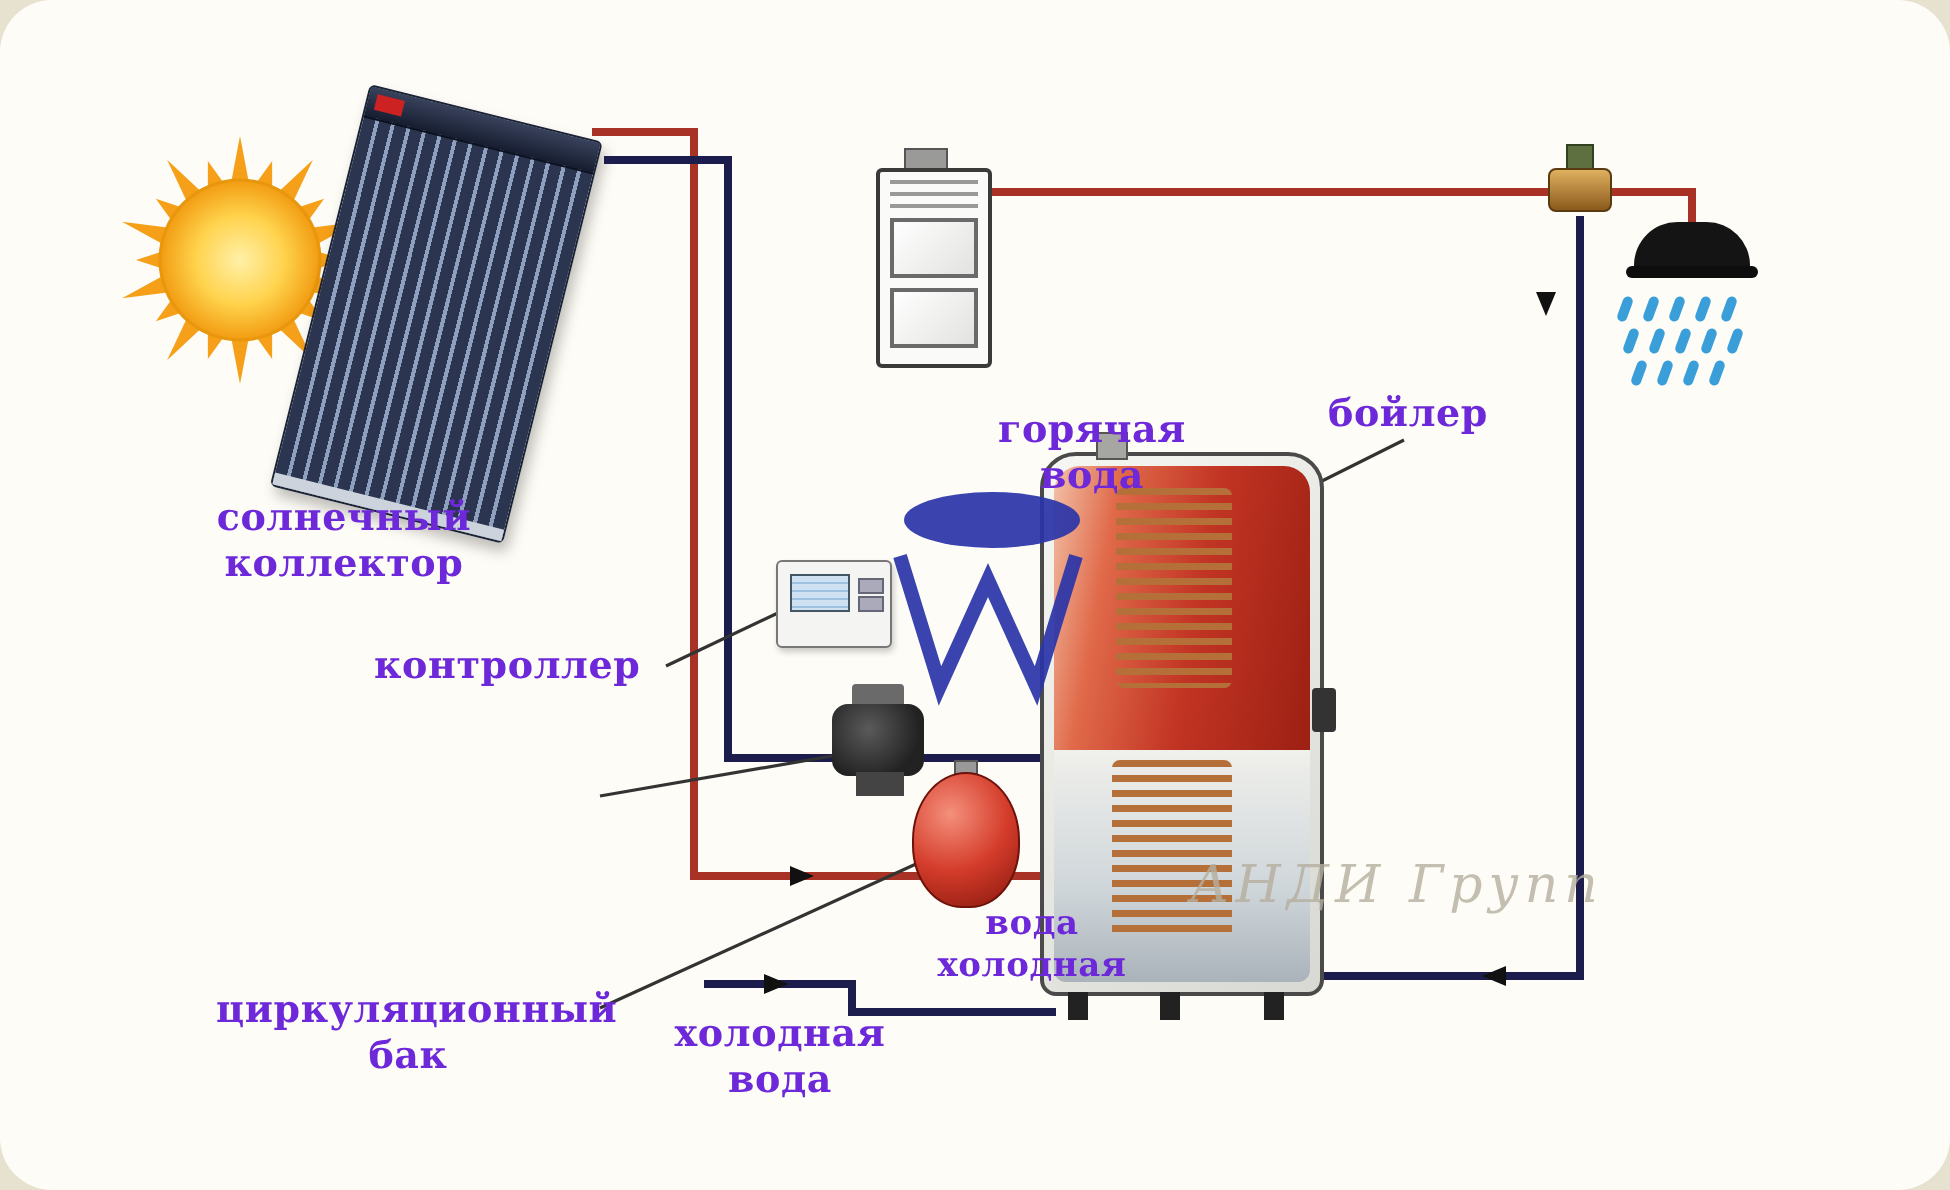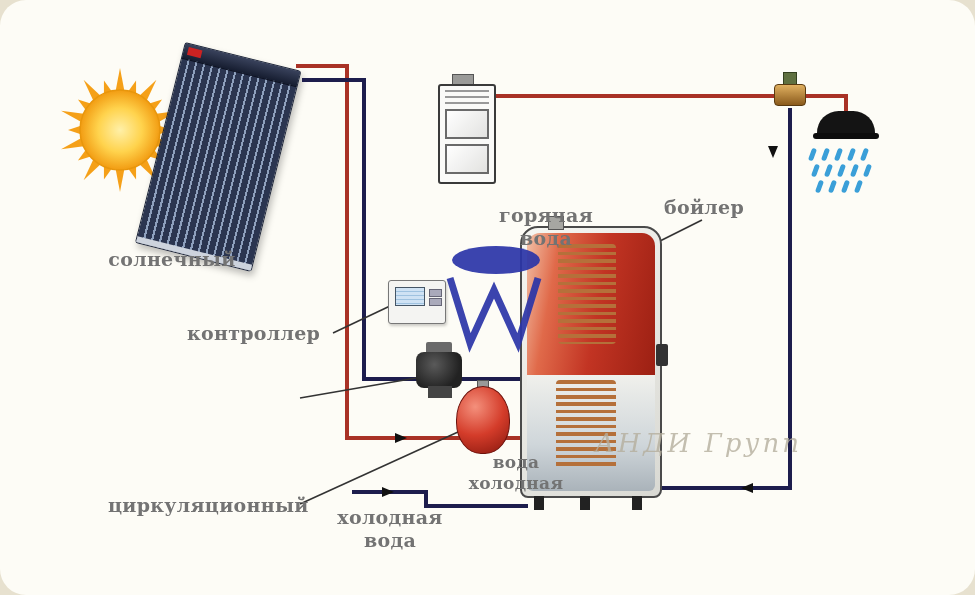--- a/index.html
+++ b/index.html
@@ -2,21 +2,21 @@
 <html><head>
 <meta charset="utf-8">
 <style>
   html,body{margin:0;padding:0;background:#e7e1cf;}
   #canvas{position:relative;width:975px;height:595px;margin:0 auto;background:#fdfcf6;
           border-radius:26px;overflow:hidden;font-family:"DejaVu Serif",serif;}
   .abs{position:absolute;}
   svg{display:block;}
 
   
-  .lbl{position:absolute;font-weight:700;font-size:19px;line-height:1.22;color:#737373;
+  .lbl{position:absolute;font-weight:700;font-size:19px;line-height:1.22;color:#6d28d9;
        text-align:center;letter-spacing:.3px;}
   .lbl.small{font-size:17px;margin-left:36px;}
 
   
   #collector{left:185px;top:42px;width:118px;height:205px;transform:rotate(14deg);
              transform-origin:top left;border:1px solid #1a2236;border-radius:3px;
              background:repeating-linear-gradient(90deg,#2b3550 0 6px,#8ea0bd 6px 8px);
              box-shadow:3px 4px 7px rgba(0,0,0,.25);}
   #collector .header{position:absolute;top:0;left:0;right:0;height:15px;
              background:linear-gradient(#39425c,#161d30);border-bottom:1px solid #0c1120;}
@@ -213,26 +213,28 @@
   </div>
 
   <svg class="abs" id="wm-logo" width="140" height="120" viewBox="0 0 140 120">
     <ellipse cx="66" cy="22" rx="44" ry="14" fill="#2b35a8"></ellipse>
     <path d="M20,40 L40,105 L64,52 L88,105 L108,40" fill="none" stroke="#2b35a8" stroke-width="7"></path>
   </svg>
   <div class="abs" id="wm-text">АНДИ Групп</div>
 
   <div class="lbl" style="left:88px;top:248px;width:168px">
     <div>солнечный</div>
+    <div>коллектор</div>
   </div>
   <div class="lbl" style="left:187px;top:322px;width:130px">контроллер</div>
   <div class="lbl" style="left:152px;top:364px;width:182px">
   </div>
   <div class="lbl" style="left:108px;top:494px;width:192px">
     <div>циркуляционный</div>
+    <div>бак</div>
   </div>
   <div class="lbl" style="left:476px;top:204px;width:140px">горячая вода</div>
   <div class="lbl" style="left:658px;top:196px;width:92px">бойлер</div>
   <div class="lbl small" style="left:430px;top:452px;width:100px">
     <div>вода</div>
     <div>холодная</div>
   </div>
   <div class="lbl" style="left:315px;top:506px;width:150px">холодная вода</div>
 
 </div>

